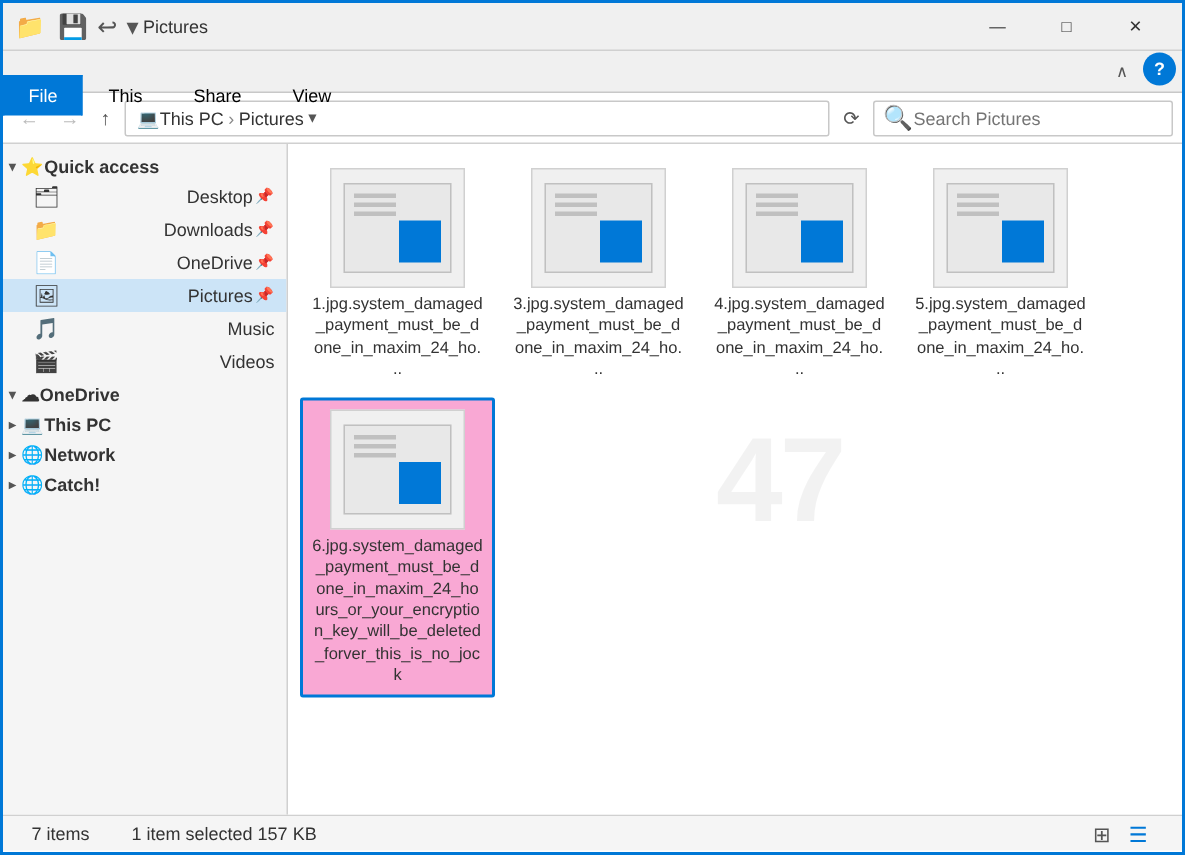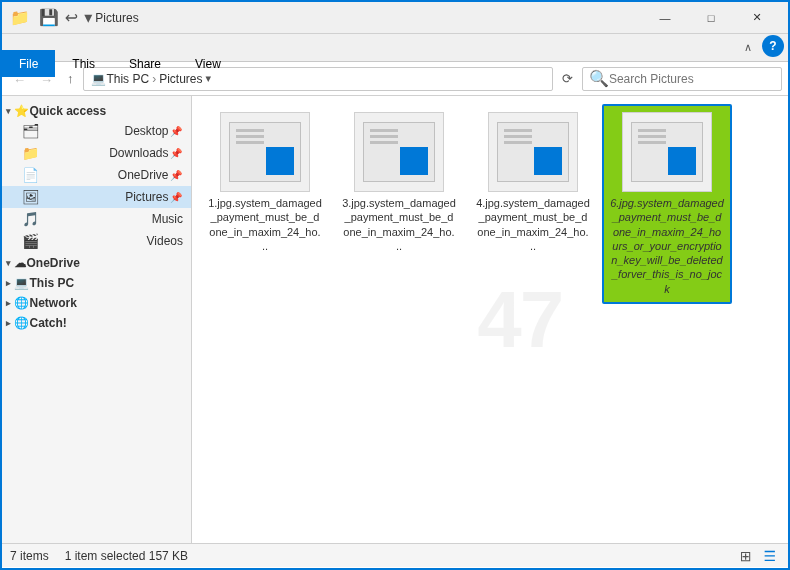--- a/index.html
+++ b/index.html
@@ -150,21 +150,21 @@
     .file-item {
       width: 130px;
       display: flex;
       flex-direction: column;
       align-items: center;
       padding: 6px;
       cursor: pointer;
       border: 2px solid transparent;
       border-radius: 2px;
     }
-    .file-item.selected { background: #84cc16; border-color: #0078d7; font-style: italic; }
+    .file-item.selected { background: #f9a8d4; border-color: #0078d7; }
     .file-thumbnail {
       width: 90px; height: 80px;
       background: #f0f0f0;
       border: 1px solid #d0d0d0;
       display: flex;
       align-items: center;
       justify-content: center;
       position: relative;
       margin-bottom: 4px;
     }
@@ -238,24 +238,24 @@
       letter-spacing: -2px;
     }
 
     
     .status-bar {
       height: 24px;
       background: #f5f5f5;
       border-top: 1px solid #d0d0d0;
       display: flex;
       align-items: center;
-      padding: 0 8px;
+      padding: 0 19px;
       font-size: 12px;
       color: #333;
-      gap: 16px;
+      gap: 28px;
     }
     .status-right {
       margin-left: auto;
       display: flex;
       gap: 4px;
     }
     .view-btn {
       background: transparent; border: none; cursor: pointer;
       font-size: 14px; color: #555; padding: 2px 4px;
     }
@@ -423,20 +423,33 @@
                 <div class="thumb-line"></div>
                 <div class="thumb-line"></div>
                 <div class="thumb-line"></div>
               </div>
             <div class="thumb-blue-square"></div>
           </div>
         </div>
         <span class="file-name">4.jpg.system_damaged_payment_must_be_done_in_maxim_24_ho...</span>
       </div>
 
+      <div class="file-item">
+        <div class="file-thumbnail">
+          <div class="thumb-inner">
+            <div class="thumb-lines">
+                <div class="thumb-line"></div>
+                <div class="thumb-line"></div>
+                <div class="thumb-line"></div>
+              </div>
+            <div class="thumb-blue-square"></div>
+          </div>
+        </div>
+        <span class="file-name">5.jpg.system_damaged_payment_must_be_done_in_maxim_24_ho...</span>
+      </div>
 
       <div class="file-item selected">
         <div class="file-thumbnail">
           <div class="thumb-inner">
             <div class="thumb-lines">
                 <div class="thumb-line"></div>
                 <div class="thumb-line"></div>
                 <div class="thumb-line"></div>
               </div>
             <div class="thumb-blue-square"></div>

